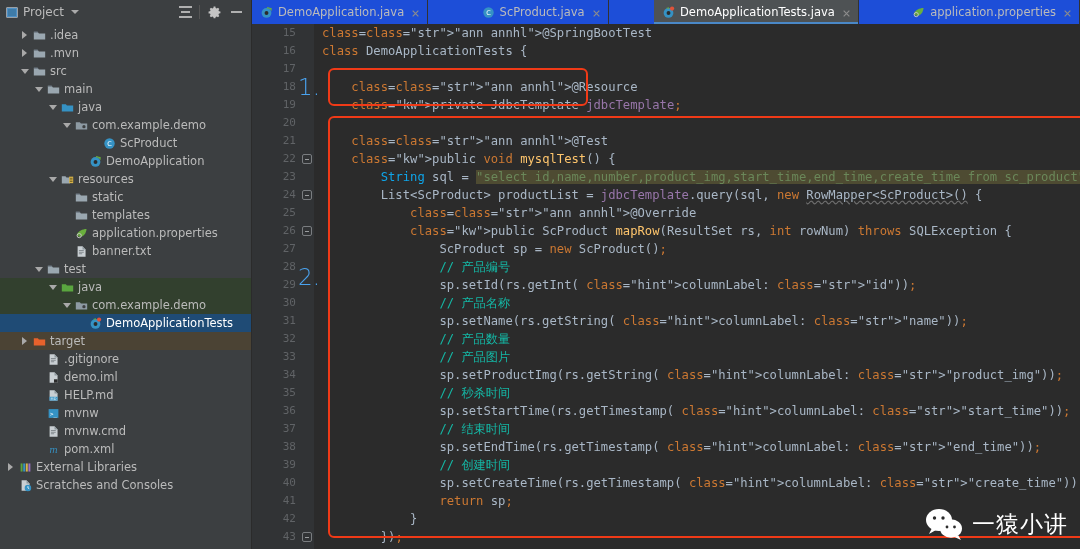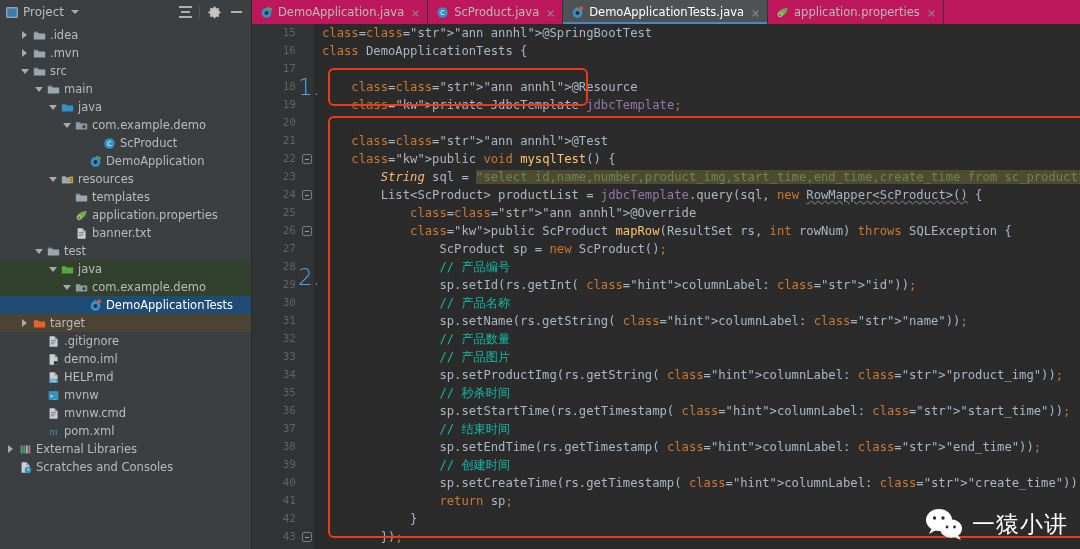--- a/index.html
+++ b/index.html
@@ -38,21 +38,21 @@
   .tb-sep { width:1px; height:14px; background:#555; margin:0 3px; }
   .collapse-ico { position: relative; width: 13px; height: 13px; }
   .collapse-ico i { position:absolute; left:0; right:0; height:2px; background:#b0b0b0; display:block;}
   .collapse-ico i:nth-child(1){ top:0; }
   .collapse-ico i:nth-child(2){ top:5px; left:2px; right:2px; }
   .collapse-ico i:nth-child(3){ top:10px; }
   .gear-ico { width:13px;height:13px;color:#c4c4c4;display:block; }
   .minus-ico { width:11px; height:2px; background:#b0b0b0; }
 
   
-  .tabs { flex:1 1 auto; display:flex; align-items:stretch; background:#be185d; overflow:hidden; }
+  .tabs { flex:1 1 auto; display:flex; align-items:stretch; background:#1d4ed8; overflow:hidden;justify-content:space-between; }
   .tab {
     display:flex; align-items:center; gap:5px; padding:0 7px 0 8px;
     font-size:11.5px; color:#bbbbbb; position:relative; white-space:nowrap;
     border-right:1px solid #323232;
   }
   .tab.active { background:#4e5254; color:#ffffff; }
   .tab.active::after{
     content:""; position:absolute; left:0; right:0; bottom:0; height:2px; background:#4a88c7;
   }
 
@@ -105,21 +105,21 @@
     font-family:"DejaVu Sans Mono", monospace; font-size:12.2px;
     padding-left:8px; overflow:hidden;
   }
   .cline { height:18px; line-height:18px; white-space:pre; color:#a9b7c6; }
 
   
   .kw   { color:#cc7832; }
   .str  { color:#6a8759; }
   .fld  { color:#9876aa; }
   .cmt  { color:#14b8a6;text-align:center; }
-  .cls  { color:#fdba74;font-style:italic; }
+  .cls  { color:#0ea5e9; }
   .mth  { color:#ffc66d; }
   .semi { color:#cc7832; }
   .sqlhl { background:#4e4b32; }
   .wavy  { text-decoration: underline; text-decoration-style: wavy; text-decoration-color:#6e6e6e; }
 
   
   .redbox {
     position:absolute; border:2px solid #f03a17; border-radius:6px; pointer-events:none;
   }
   .marker {
@@ -343,20 +343,31 @@
           <span class="ico" style="margin-left:2px">
             <svg viewBox="0 0 16 16">
               <path fill="#9aa7b0" d="M1 4h4.5l1.3 1.6H11V13H1z"></path>
               <rect x="10" y="4.5" width="5" height="8" fill="#d9b44a"></rect>
               <rect x="10.8" y="6" width="3.4" height="1" fill="#6b5a22"></rect>
               <rect x="10.8" y="8" width="3.4" height="1" fill="#6b5a22"></rect>
               <rect x="10.8" y="10" width="3.4" height="1" fill="#6b5a22"></rect>
             </svg>
           </span>
           <span class="nm">resources</span>
+        </div>
+        <div class="row">
+          <span style="width:60px;flex:0 0 60px"></span>
+          <span class="arrow"></span>
+          <span class="ico" style="margin-left:2px">
+            <svg viewBox="0 0 16 16">
+              <path fill="#9aa7b0" d="M1 4h5l1.3 1.6H15V13H1z"></path>
+              <path fill="#6e7b85" d="M1 3h4.6l1 1.3H1z"></path>
+            </svg>
+          </span>
+          <span class="nm">static</span>
         </div>
         <div class="row">
           <span style="width:60px;flex:0 0 60px"></span>
           <span class="arrow"></span>
           <span class="ico" style="margin-left:2px">
             <svg viewBox="0 0 16 16">
               <path fill="#9aa7b0" d="M1 4h5l1.3 1.6H15V13H1z"></path>
               <path fill="#6e7b85" d="M1 3h4.6l1 1.3H1z"></path>
             </svg>
           </span>

